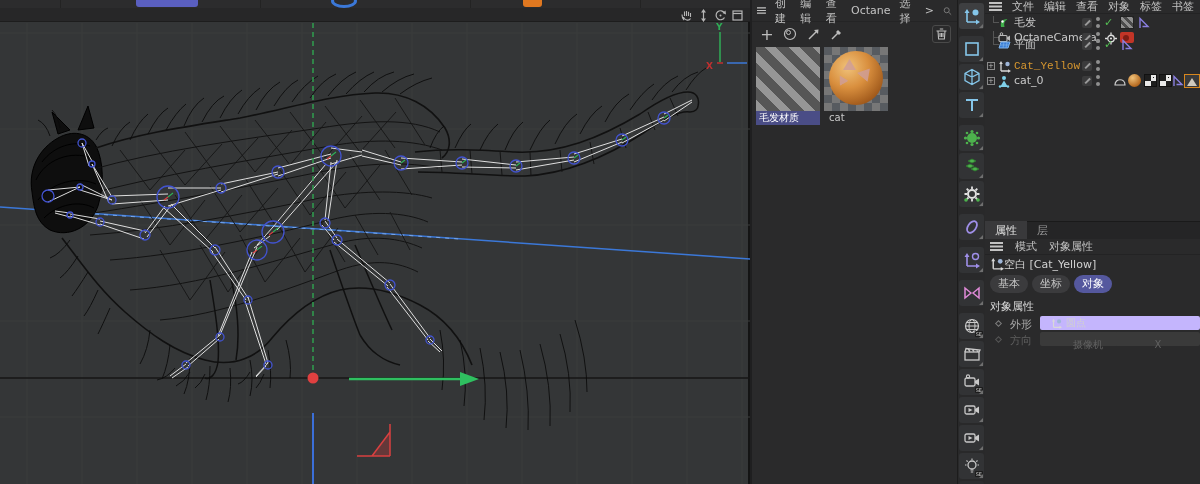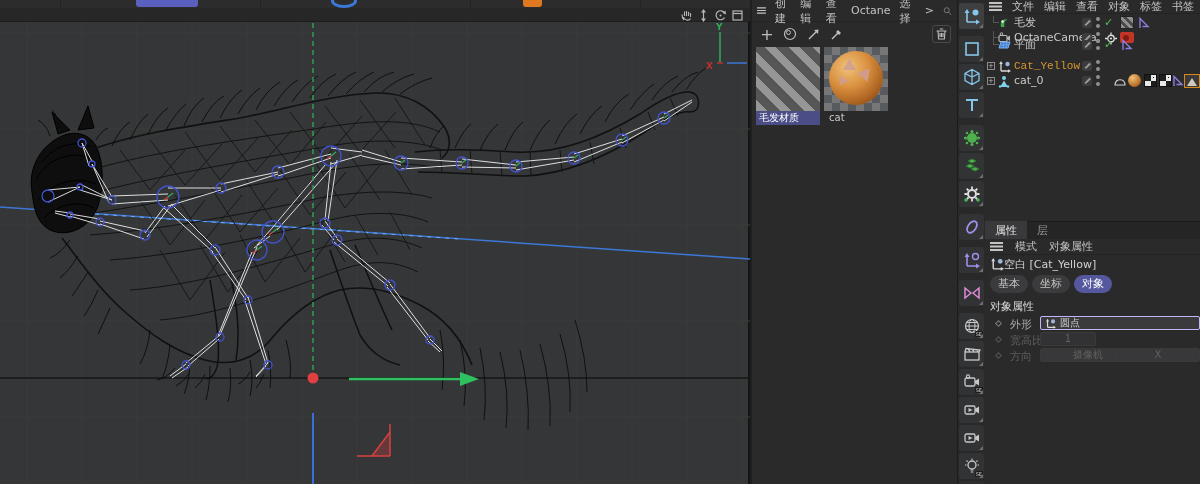--- a/index.html
+++ b/index.html
@@ -74,21 +74,21 @@
   .at-obj { display:flex; gap:0; align-items:center; height:18px; padding:0 5px; color:#d2d2d2; }
   .at-secs { display:flex; gap:4px; padding:2px 5px; }
   .sec-btn { padding:1px 8px 2px; background:#3b3b3d; border-radius:9px; color:#c3c3c3; }
   .sec-btn.on { background:#55589e; color:#fff; }
   .at-group { padding:4px 5px 2px; color:#dcdcdc; font-weight:normal; }
   .prow { position:relative; height:16px; }
   .dia { position:absolute; left:11px; top:5px; width:5px; height:5px; border:1px solid #7c7c7c; transform:rotate(45deg); }
   .prow .lb { position:absolute; left:25px; top:1px; color:#a9a9a9; white-space:nowrap; }
   .prow.dis .lb { color:#5f5f5f; }
   .prow.dis .dia { border-color:#555; }
-  .fld { position:absolute; top:0; height:14px; background:#323234; border:1px solid #c4b5fd; border-radius:2px; color:#d0d0d0; font-size:10px; line-height:12px; }
+  .fld { position:absolute; top:0; height:14px; background:#323234; border:7px solid #c4b5fd; border-radius:2px; color:#d0d0d0; font-size:10px; line-height:12px; }
   .dis .fld { color:#616161; border-color:#3a3a3a; }
   .dd-shape { left:55px; width:160px; display:flex; gap:4px; align-items:center; padding:0 4px; background:#3a3a3c; }
   .in-sm { left:55px; width:56px; text-align:center; }
   .slider { position:absolute; left:117px; top:7px; width:66px; height:1px; background:#575757; }
   .slider .fill { position:absolute; left:0; top:0; width:25px; height:1px; background:#3f5fb8; }
   .slider .knob { position:absolute; left:22px; top:-3px; width:7px; height:7px; border-radius:50%; background:#4a6fd0; }
   .dd1 { left:55px; width:96px; text-align:center; background:#38383a; }
   .dd2 { left:131px; width:84px; text-align:center; background:#38383a; }
 </style>
 </head>
@@ -566,25 +566,20 @@
         <svg width="11" height="11" viewBox="0 0 13 13">
             <path fill="none" stroke="#d8d8d8" stroke-width="1.4" d="M3,11 V3.5 M3,11 H11"></path>
             <path fill="#d8d8d8" d="M3,1 L4.8,4 H1.2 Z M13,11 L10,9.2 V12.8 Z"></path>
             <circle cx="9.5" cy="4" r="2.4" fill="#9fb6d8"></circle>
           </svg>
         <span>圆点</span>
       </div>
     </div>
 
 
-    <div class="prow dis">
-      <span class="dia"></span>
-      <span class="lb">宽高比</span>
-      <div class="fld in-sm">1</div>
-    </div>
 
     <div class="prow dis">
       <span class="dia"></span>
       <span class="lb">方向</span>
       <div class="fld dd1">摄像机</div>
       <div class="fld dd2">X</div>
     </div>
   </div>
 
 </div>

